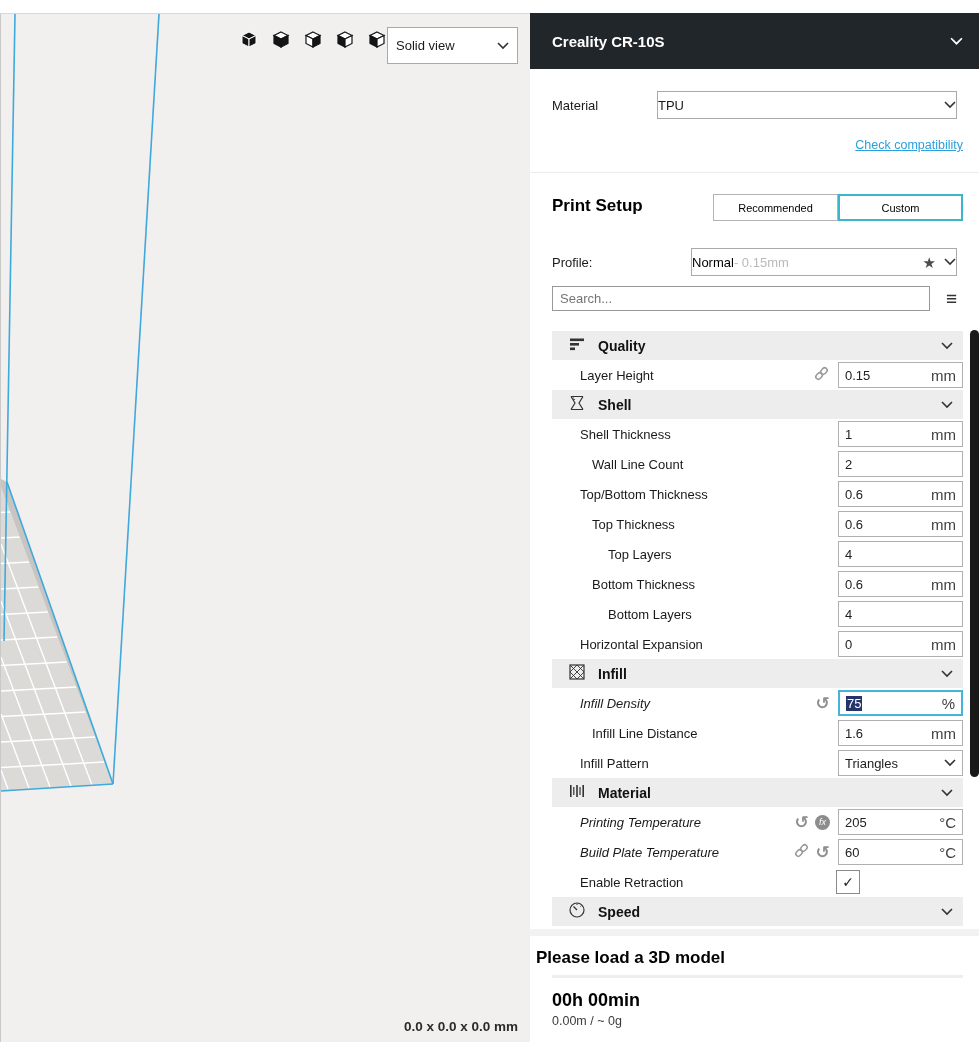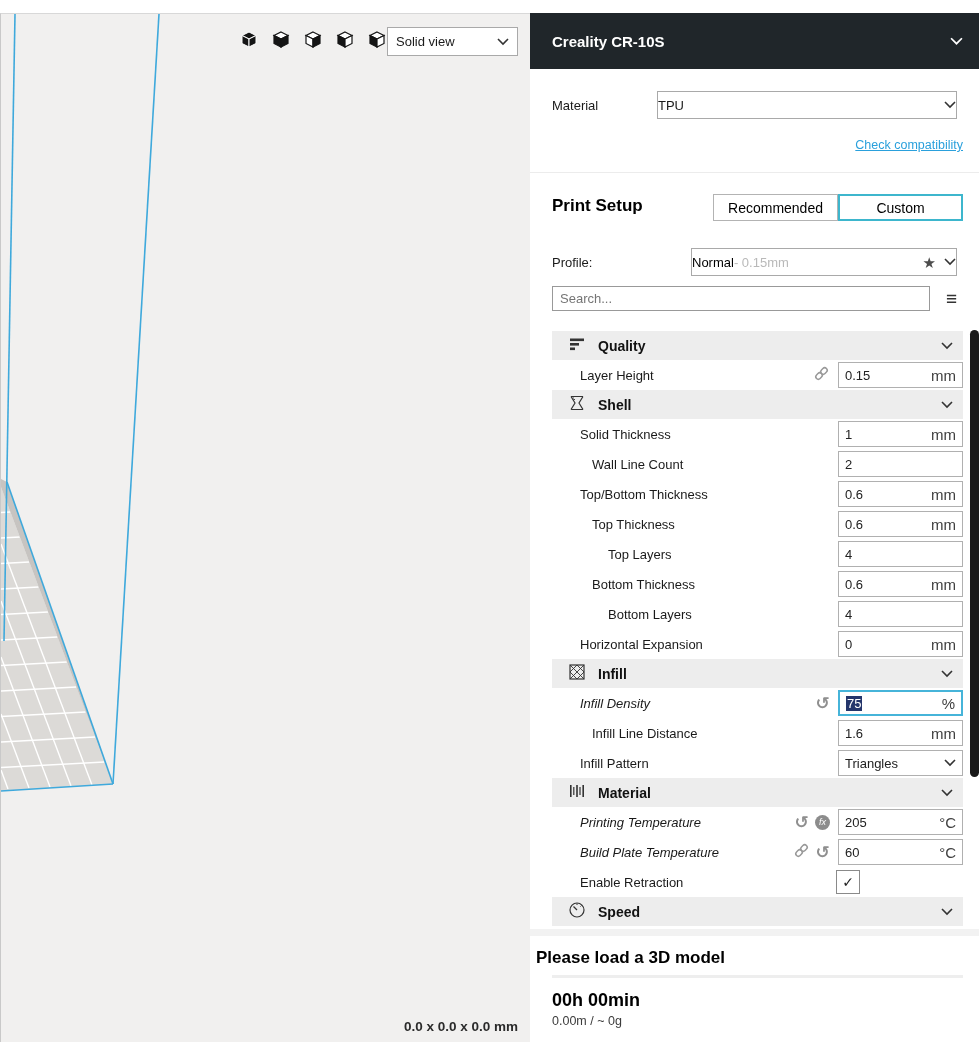--- a/index.html
+++ b/index.html
@@ -4,40 +4,40 @@
 <style>
   html,body{margin:0;padding:0;}
   body{width:979px;height:1042px;position:relative;overflow:hidden;background:#fff;
        font-family:"Liberation Sans","DejaVu Sans",sans-serif;color:#1a1a1a;}
   
   #viewport{position:absolute;left:0;top:13px;width:530px;height:1029px;background:#f1f0ef;
             border-left:1px solid #c9c9c9;border-top:1px solid #d8d8d8;}
   #viewport svg.scene{position:absolute;left:0;top:0;}
   #view-toolbar{position:absolute;left:237px;top:15px;display:flex;align-items:center;gap:10px;}
   .viewbtn{width:22px;height:22px;display:flex;align-items:center;justify-content:center;cursor:pointer;background:transparent;border:none;padding:0;}
-  #view-mode{position:absolute;left:386px;top:13px;width:131px;height:29px;background:#fff;
+  #view-mode{position:absolute;left:386px;top:13px;width:131px;height:37px;background:#fff;
              border:1px solid #a9a9a9;display:flex;align-items:center;padding:0 8px;box-sizing:border-box;font-size:13px;}
   #view-mode .ddtext{flex:1;}
   #dims{position:absolute;right:13px;bottom:9px;font-size:13.5px;font-weight:bold;color:#2b2b2b;}
   
   #panel{position:absolute;left:530px;top:0;width:449px;height:1042px;background:#fff;}
   #machine-header{position:absolute;left:0;top:13px;width:449px;height:56px;background:#20262a;
                   display:flex;align-items:center;padding:0 16px 0 22px;box-sizing:border-box;cursor:pointer;gap:43px;}
   #machine-header .mname{color:#fff;font-weight:bold;font-size:15px;flex:1;}
   .row-label{font-size:13px;color:#1a1a1a;}
   #material-row{position:absolute;left:22px;top:91px;width:405px;height:28px;display:flex;align-items:center;}
   #material-row .row-label{width:105px;}
   .dropdown{background:#fff;border:1px solid #a9a9a9;height:28px;display:flex;align-items:center;
             padding:0 0;box-sizing:border-box;font-size:13px;cursor:pointer;}
   #material-dd{flex:1;}
   #compat-link{position:absolute;right:16px;top:138px;font-size:12.5px;color:#2aa0dc;text-decoration:underline;cursor:pointer;}
   #hdr-sep{position:absolute;left:0;top:172px;width:449px;height:1px;background:#ececec;}
   #print-setup-title{position:absolute;left:22px;top:196px;font-size:17px;font-weight:bold;color:#000;}
   #mode-switch{position:absolute;left:183px;top:194px;display:flex;}
-  .modebtn{width:125px;height:27px;background:#fff;border:1px solid #b3b3b3;font-size:14px;
+  .modebtn{width:125px;height:27px;background:#fff;border:1px solid #b3b3b3;font-size:11px;
            display:flex;align-items:center;justify-content:center;box-sizing:border-box;cursor:pointer;}
   .modebtn.active{border:2px solid #3db6cd;}
   #profile-row{position:absolute;left:22px;top:239px;width:405px;height:46px;display:flex;align-items:center;}
   #profile-row .row-label{width:139px;}
   #profile-dd{flex:1;}
   #profile-dd .pname{color:#000;}
   #profile-dd .psuffix{color:#b9b9b9;}
   #profile-dd .star{margin-left:auto;color:#4d4d4d;font-size:15px;line-height:1;}
   #search-row{position:absolute;left:22px;top:286px;width:405px;height:25px;display:flex;align-items:center;}
   #search-input{width:378px;height:25px;border:1px solid #999;box-sizing:border-box;padding:0 7px;
@@ -273,21 +273,21 @@
       </span>
       <span class="stitle">Shell</span>
       <span class="chev-ic">
           <svg width="12" height="8" viewBox="0 0 12 8">
             <polyline points="1,1 6,6 11,1" stroke="#333" stroke-width="1.6" fill="none"></polyline>
           </svg>
         </span>
     </div>
 
     <div class="srow">
-      <span class="slabel">Solid Thickness</span>
+      <span class="slabel">Shell Thickness</span>
       <div class="ibox">
         <span class="val">1</span>
         <span class="unit">mm</span>
       </div>
     </div>
     <div class="srow">
       <span class="slabel ind1">Wall Line Count</span>
       <div class="ibox">
         <span class="val">2</span>
         <span class="unit"></span>

